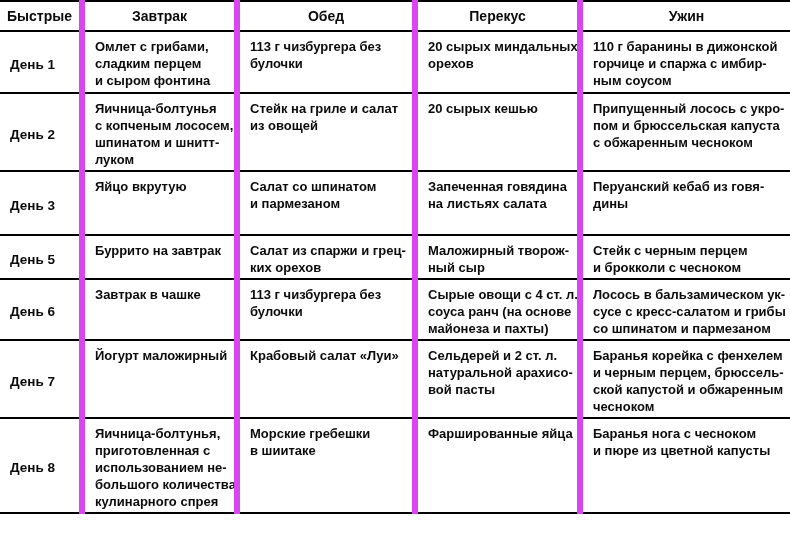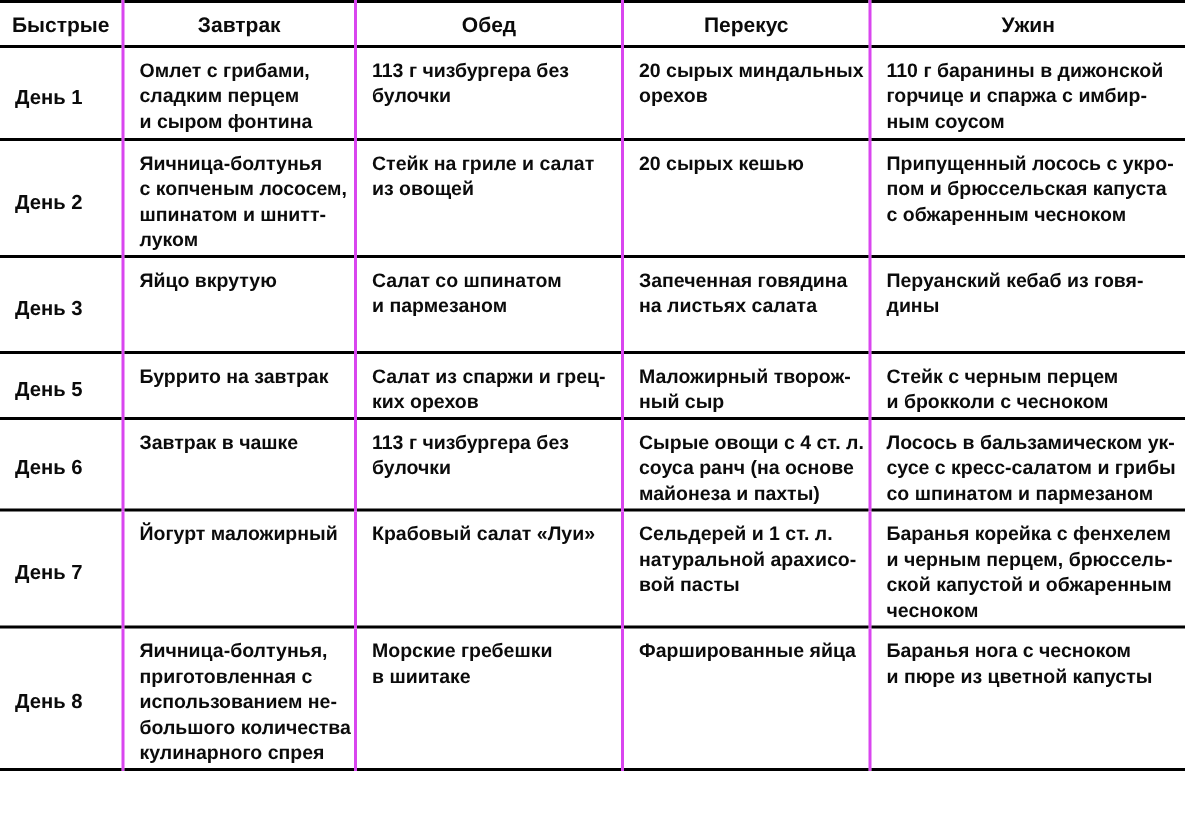--- a/index.html
+++ b/index.html
@@ -16,21 +16,21 @@
     border-collapse: collapse;
     table-layout: fixed;
     width: 790px;
     color: #0b0b0b;
     font-family: "Liberation Sans", "DejaVu Sans", sans-serif;
   }
   
   thead tr { border-top: 2px solid #000; border-bottom: 2px solid #000; }
   tbody tr { border-bottom: 2px solid #000; }
   
-  th:not(:first-child), td:not(:first-child) { border-left: 2px solid #d946ef; }
+  th:not(:first-child), td:not(:first-child) { border-left: 6px solid #d946ef; }
 
   th, td {
     font-size: 13px;
     line-height: 17px;
     vertical-align: top;
     text-align: left;
     padding: 6px 6px 2px 10px;
     overflow: hidden;
     white-space: pre;
     font-weight: bold;
@@ -136,21 +136,21 @@
 соуса ранч (на основе
 майонеза и пахты)</td>
       <td>Лосось в бальзамическом ук-
 сусе с кресс-салатом и грибы
 со шпинатом и пармезаном</td>
     </tr>
     <tr>
       <th class="day">День 7</th>
       <td>Йогурт маложирный</td>
       <td>Крабовый салат «Луи»</td>
-      <td>Сельдерей и 1 ст. л.
+      <td>Сельдерей и 2 ст. л.
 натуральной арахисо-
 вой пасты</td>
       <td>Баранья корейка с фенхелем
 и черным перцем, брюссель-
 ской капустой и обжаренным
 чесноком</td>
     </tr>
     <tr>
       <th class="day">День 8</th>
       <td>Яичница-болтунья,

